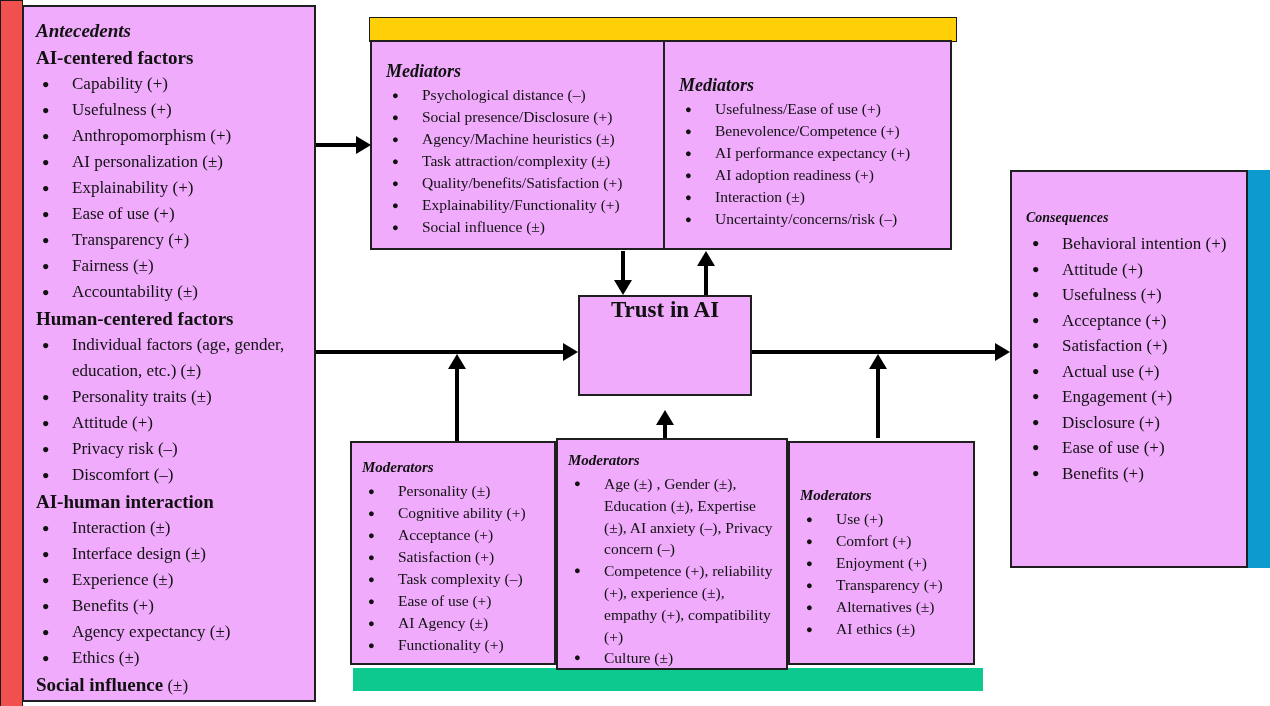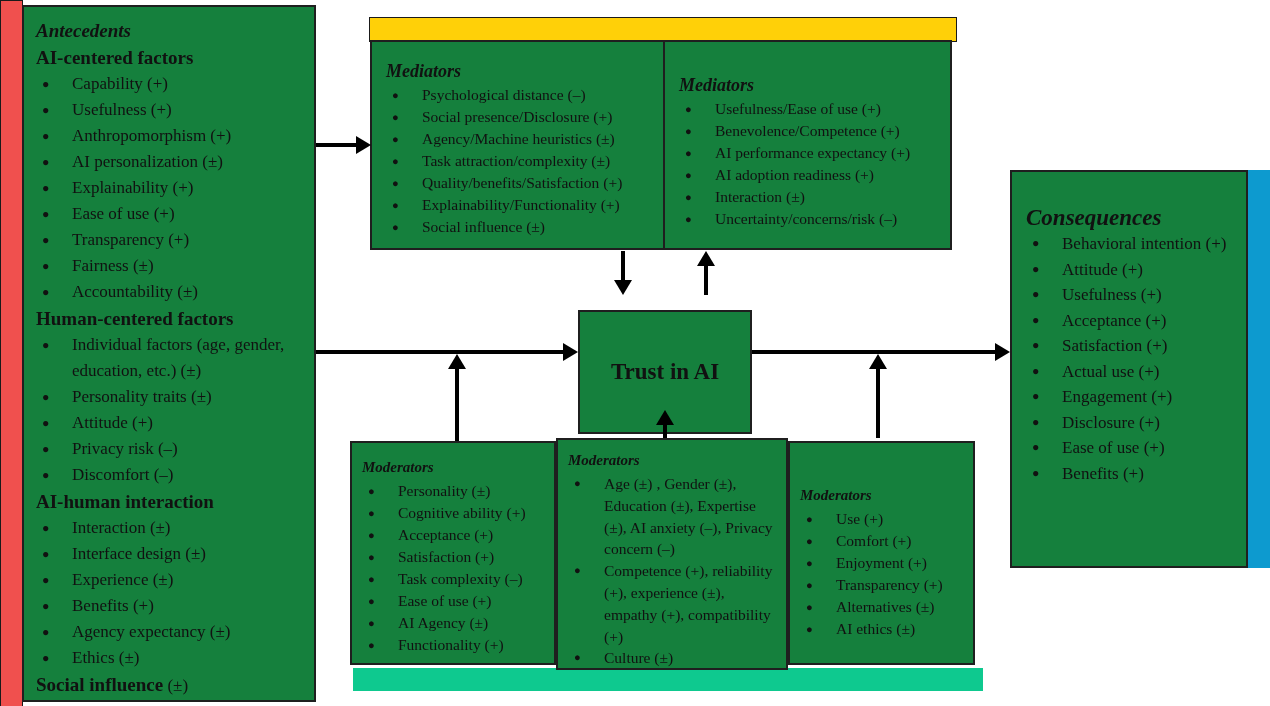--- a/index.html
+++ b/index.html
@@ -2,21 +2,21 @@
 <html><head>
 <meta charset="utf-8">
 <style>
   html,body{margin:0;padding:0;background:#ffffff;}
   body{font-family:"Liberation Serif","DejaVu Serif",serif;color:#111;}
   .canvas{position:relative;width:1270px;height:706px;background:#fff;overflow:hidden;}
 
   .bar{position:absolute;}
   .bar.bordered{border:1px solid #1a1a1a;}
 
-  .box{position:absolute;background:#15803d;border:2px solid #1f1f1f;box-sizing:border-box;}
+  .box{position:absolute;background:#f0abfc;border:2px solid #1f1f1f;box-sizing:border-box;}
 
   
   ul.blist{list-style:none;margin:0;padding:0;}
   ul.blist li{position:relative;padding-left:36px;}
   ul.blist li::before{content:"\25CF";position:absolute;left:6px;top:0;font-size:0.72em;}
 
   
   .antecedents{left:22px;top:5px;width:294px;height:697px;padding:10px 8px 6px 12px;font-size:17px;}
   .antecedents .panel-title{font-style:italic;font-weight:bold;font-size:19px;line-height:27px;}
   .antecedents .sec-heading{font-weight:bold;font-size:19px;line-height:27px;}
@@ -25,35 +25,35 @@
 
   
   .mediators{left:370px;top:40px;width:582px;height:210px;display:flex;padding:0;}
   .med-col{box-sizing:border-box;font-size:15.5px;}
   .med-col .col-title{font-style:italic;font-weight:bold;font-size:18px;line-height:26px;}
   .med-col ul.blist li{line-height:22px;}
   .med-left{width:295px;padding:16px 6px 0 14px;border-right:2px solid #1f1f1f;}
   .med-right{width:287px;padding:30px 4px 0 14px;}
 
   
-  .trust{left:578px;top:310px;width:174px;height:124px;display:flex;align-items:center;justify-content:center;}
+  .trust{left:578px;top:295px;width:174px;height:101px;display:flex;justify-content:center;}
   .trust .trust-label{font-weight:bold;font-size:23px;}
 
   
   .mod{font-size:15.5px;box-sizing:border-box;}
   .mod .col-title{font-style:italic;font-weight:bold;font-size:15px;line-height:25px;}
   .mod ul.blist li{line-height:22px;}
   .mod-left{left:350px;top:441px;width:206px;height:224px;padding:12px 4px 0 10px;}
   .mod-middle{left:556px;top:438px;width:232px;height:232px;padding:8px 6px 0 10px;}
   .mod-middle ul.blist li{line-height:21.8px;}
   .mod-right{left:788px;top:441px;width:187px;height:224px;padding:40px 4px 0 10px;}
 
   
   .consequences{left:1010px;top:170px;width:238px;height:398px;padding:32px 6px 0 14px;font-size:17px;}
-  .consequences .panel-title{font-style:italic;font-weight:bold;font-size:23px;line-height:27px;}
+  .consequences .panel-title{font-style:italic;font-weight:bold;font-size:14px;line-height:27px;}
   .consequences ul.blist li{line-height:25.5px;}
 
   
   .arrows{position:absolute;left:0;top:0;width:100%;height:100%;pointer-events:none;}
   .shaft{position:absolute;background:#000;}
   .ah{position:absolute;width:0;height:0;}
   .ah-right{border-top:9px solid transparent;border-bottom:9px solid transparent;border-left:15px solid #000;}
   .ah-up{border-left:9px solid transparent;border-right:9px solid transparent;border-bottom:15px solid #000;}
   .ah-down{border-left:9px solid transparent;border-right:9px solid transparent;border-top:15px solid #000;}
 </style>

